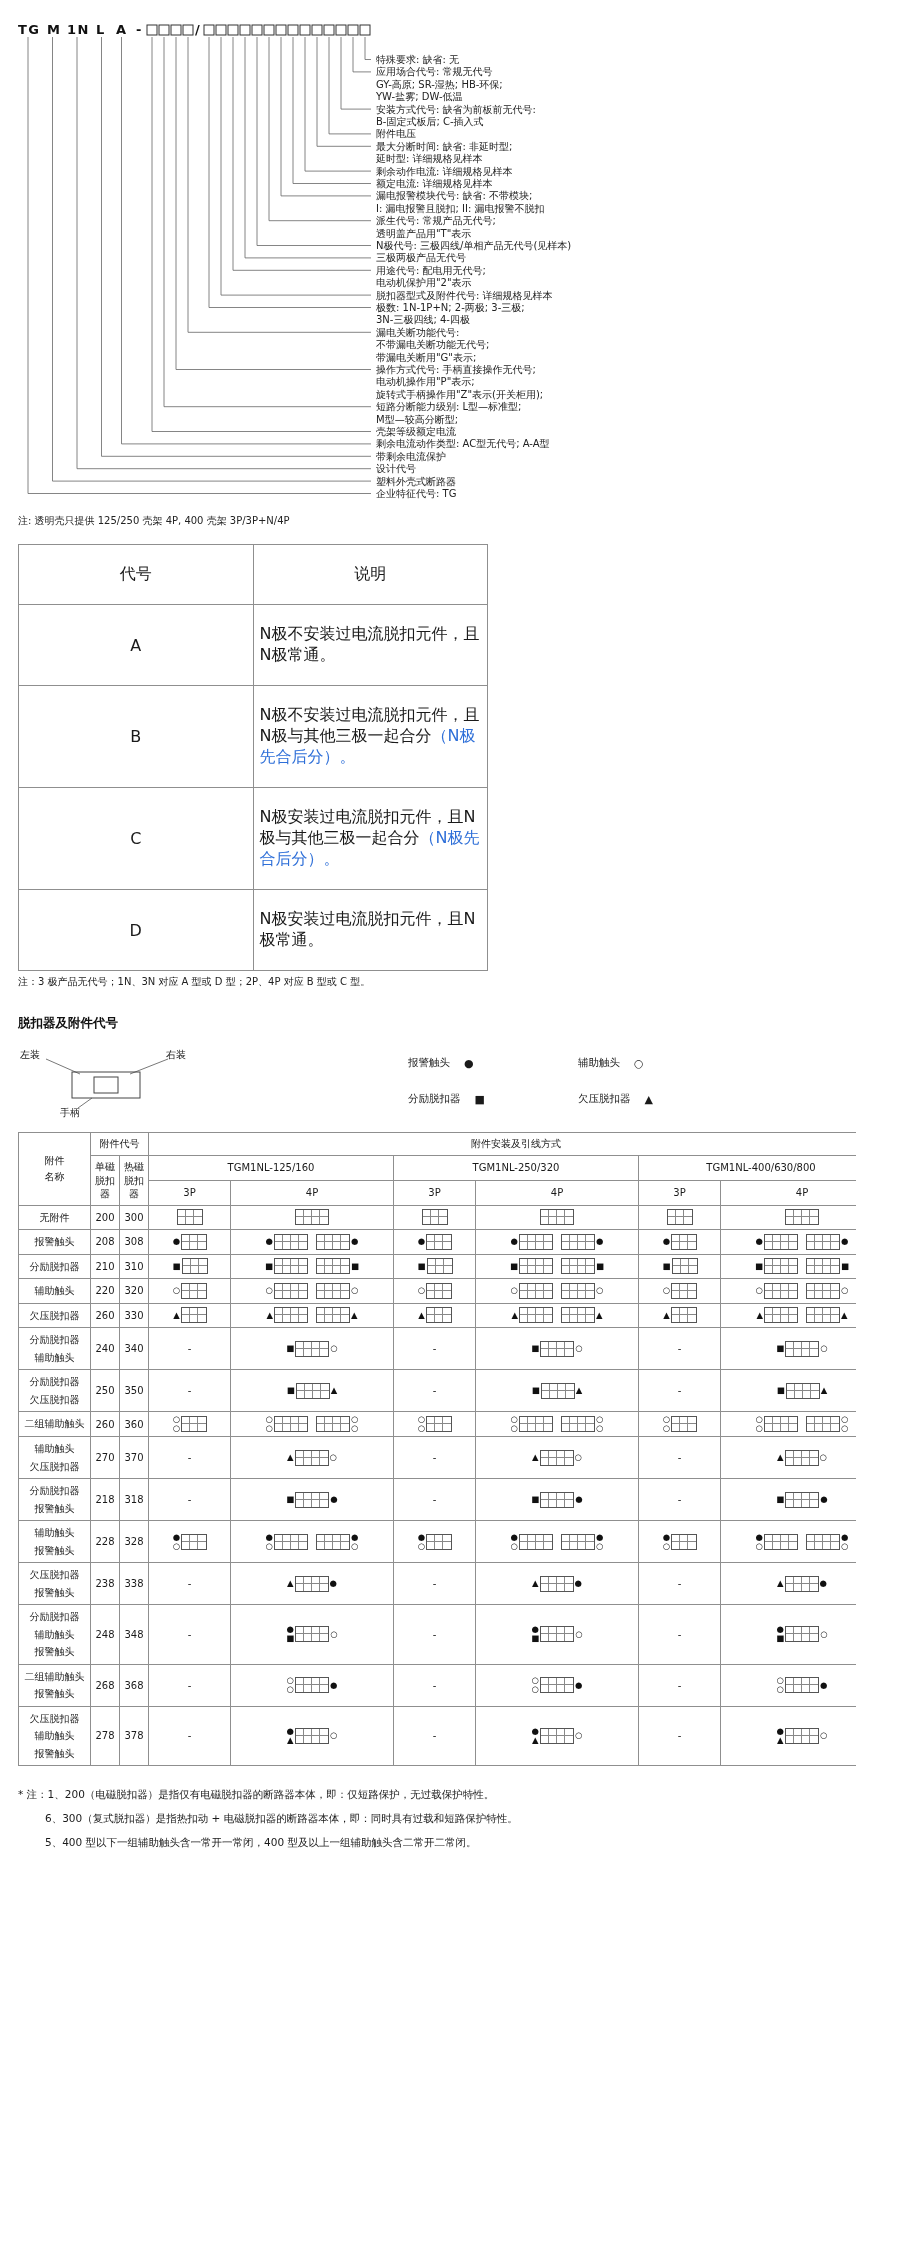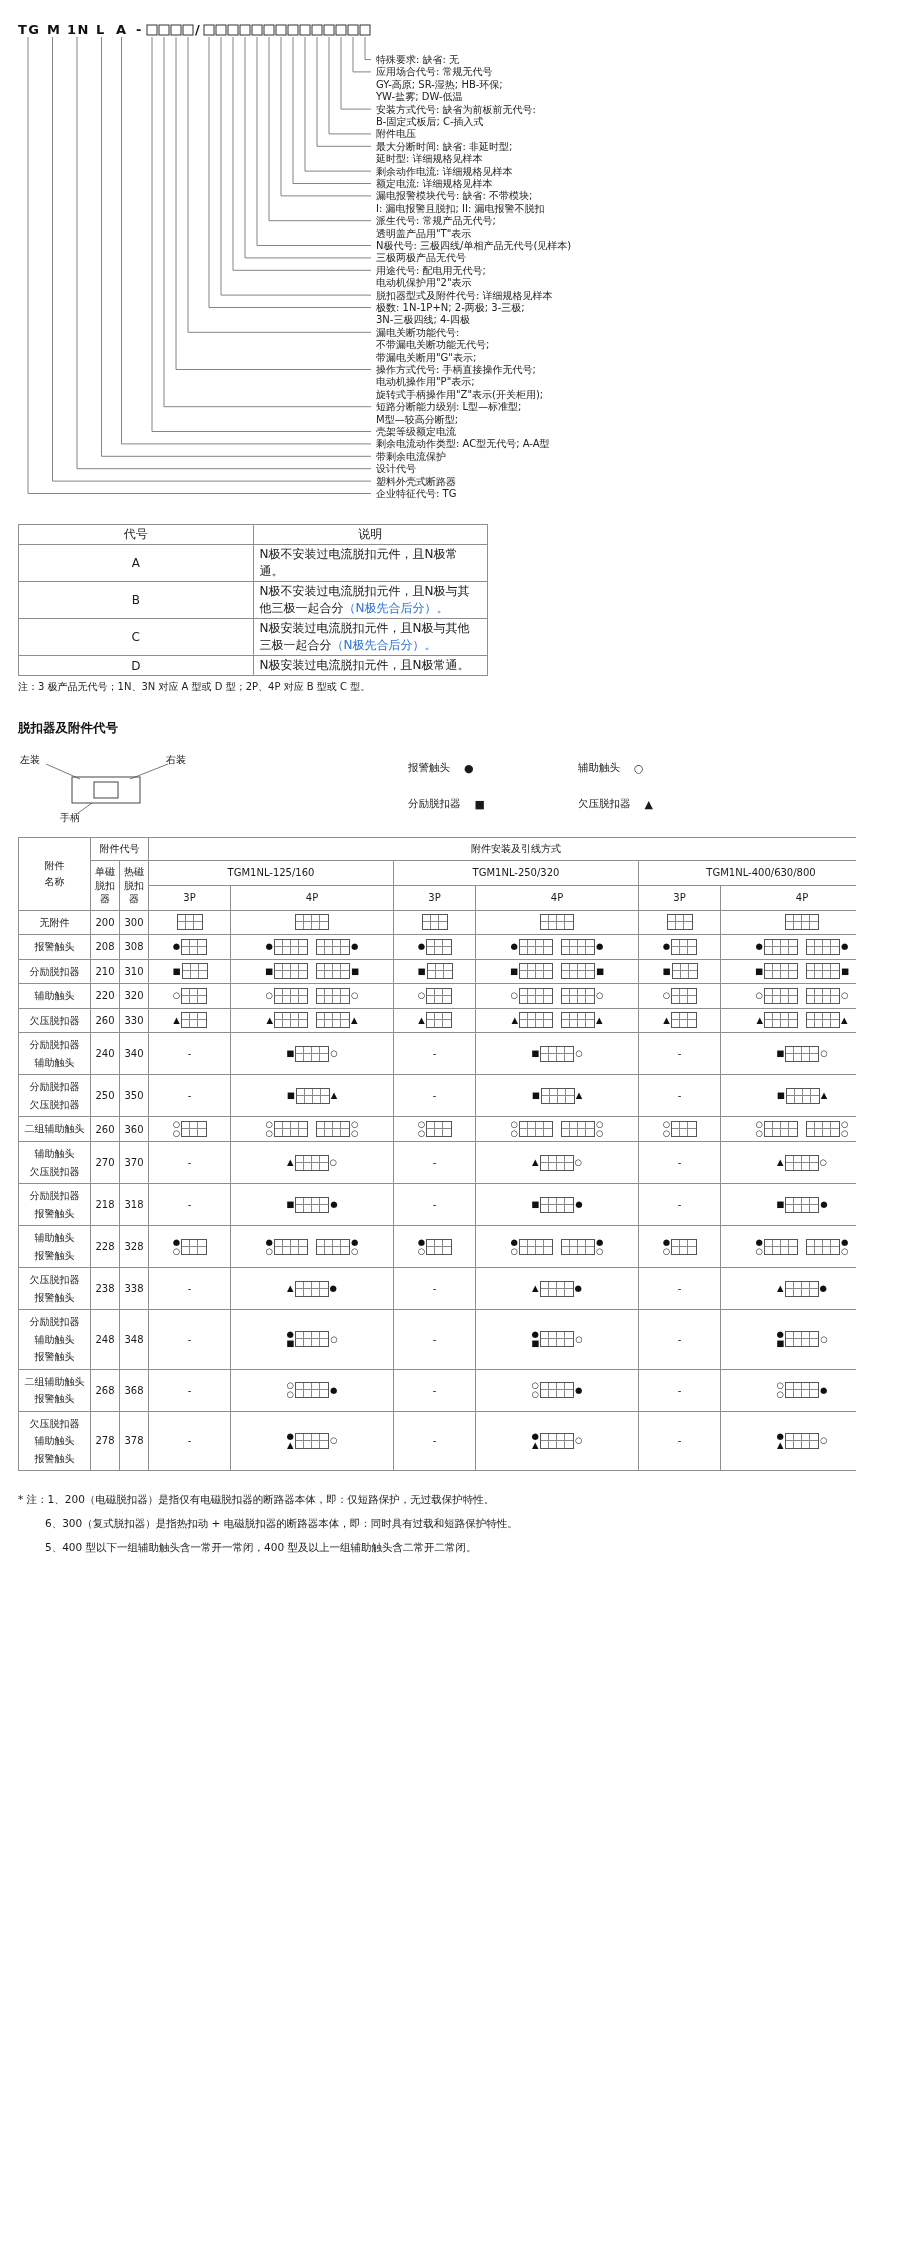--- a/index.html
+++ b/index.html
@@ -5,21 +5,21 @@
   * { margin:0; padding:0; box-sizing:border-box; }
   body { background:#ffffff; font-family:"DejaVu Sans","Liberation Sans",sans-serif; color:#1a1a1a; }
   .page { width:856px; height:2244px; background:#fff; overflow:hidden; position:relative; padding-top:6px; }
 
   
   #nom-svg { display:block; }
   .nom-note { margin:6px 0 0 18px; font-size:10px; color:#222; }
 
   
   .pole-table { border-collapse:collapse; table-layout:fixed; width:470px; margin:16px 0 0 18px; }
-  .pole-table th, .pole-table td { border:1px solid #8f8f8f; font-size:12px; font-weight:400; padding:1px 6px; color:#1a1a1a; }
+  .pole-table th, .pole-table td { border:1px solid #8f8f8f; font-size:16px; font-weight:400; padding:19px 6px; color:#1a1a1a; }
   .pole-table th { text-align:center; }
   .pole-table td.code-cell { text-align:center; width:60px; }
   .pole-table td.desc-cell { text-align:left; }
   .blue { color:#2e6fd8; }
   .pole-note { margin:4px 0 0 18px; font-size:10px; color:#222; }
 
   
   .section-title { margin:26px 0 0 18px; font-size:12.5px; font-weight:bold; color:#111; }
   .legend-row { display:flex; align-items:flex-start; margin:14px 0 0 18px; }
   .legend-grid { display:grid; grid-template-columns:170px 170px; grid-row-gap:22px; margin:10px 0 0 200px; }
@@ -142,20 +142,21 @@
       <polyline points="101.5,31 101.5,450.3 371,450.3" fill="none" stroke="#666" stroke-width="0.8"></polyline>
       <text x="376" y="453.8" font-size="10" fill="#222">带剩余电流保护</text>
       <polyline points="77,31 77,462.7 371,462.7" fill="none" stroke="#666" stroke-width="0.8"></polyline>
       <text x="376" y="466.2" font-size="10" fill="#222">设计代号</text>
       <polyline points="52.5,31 52.5,475.1 371,475.1" fill="none" stroke="#666" stroke-width="0.8"></polyline>
       <text x="376" y="478.6" font-size="10" fill="#222">塑料外壳式断路器</text>
       <polyline points="28,31 28,487.5 371,487.5" fill="none" stroke="#666" stroke-width="0.8"></polyline>
       <text x="376" y="491" font-size="10" fill="#222">企业特征代号: TG</text>
     </svg>
 
+  <div class="nom-note">注: 透明壳只提供 125/250 壳架 4P, 400 壳架 3P/3P+N/4P</div>
 
   <table class="pole-table">
     <thead>
       <tr>
         <th>代号</th>
         <th>说明</th>
       </tr>
     </thead>
     <tbody>
         <tr>

